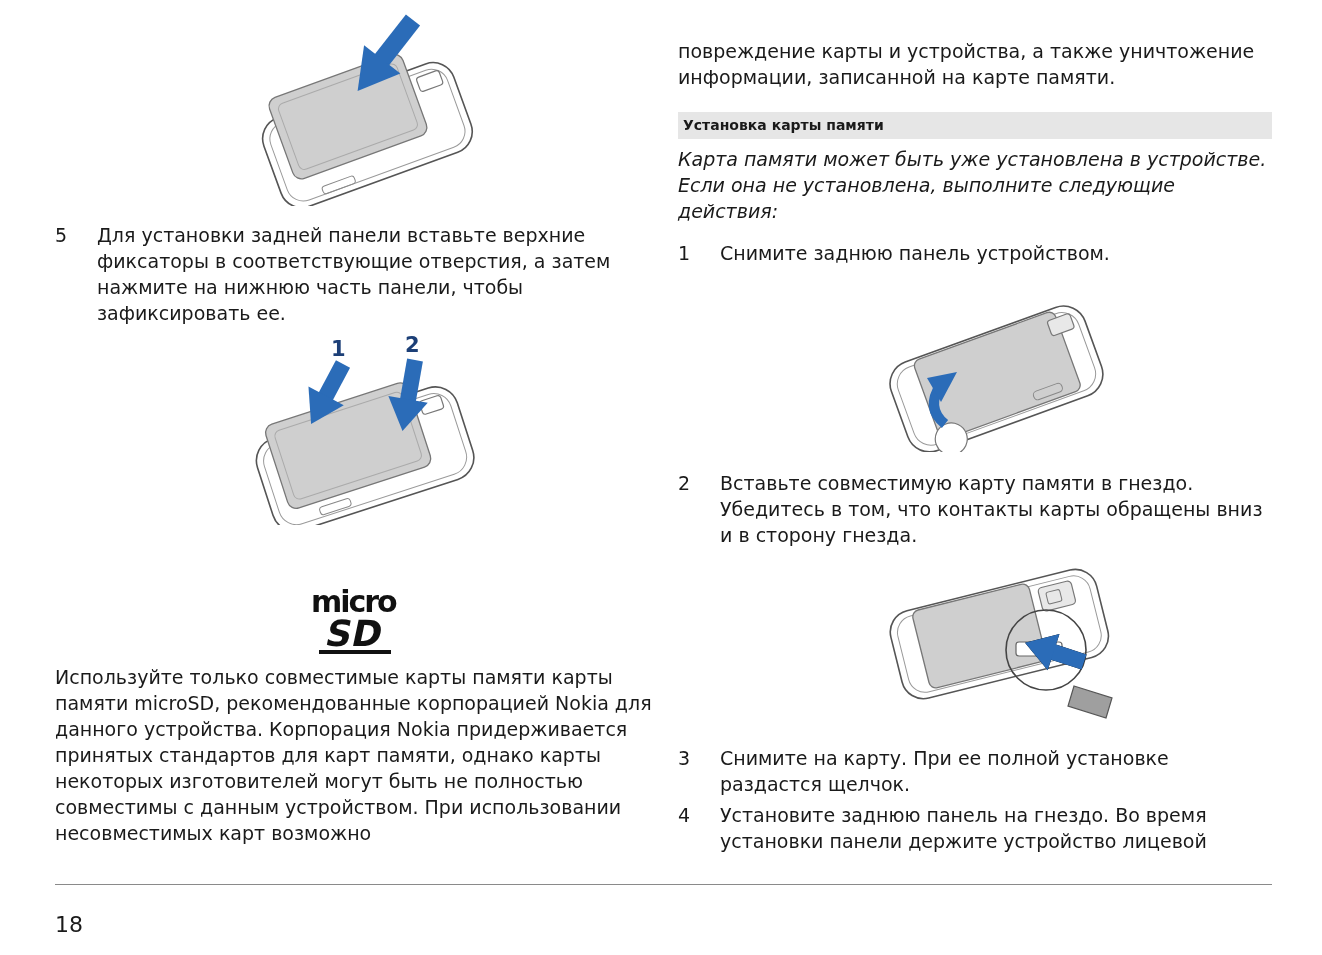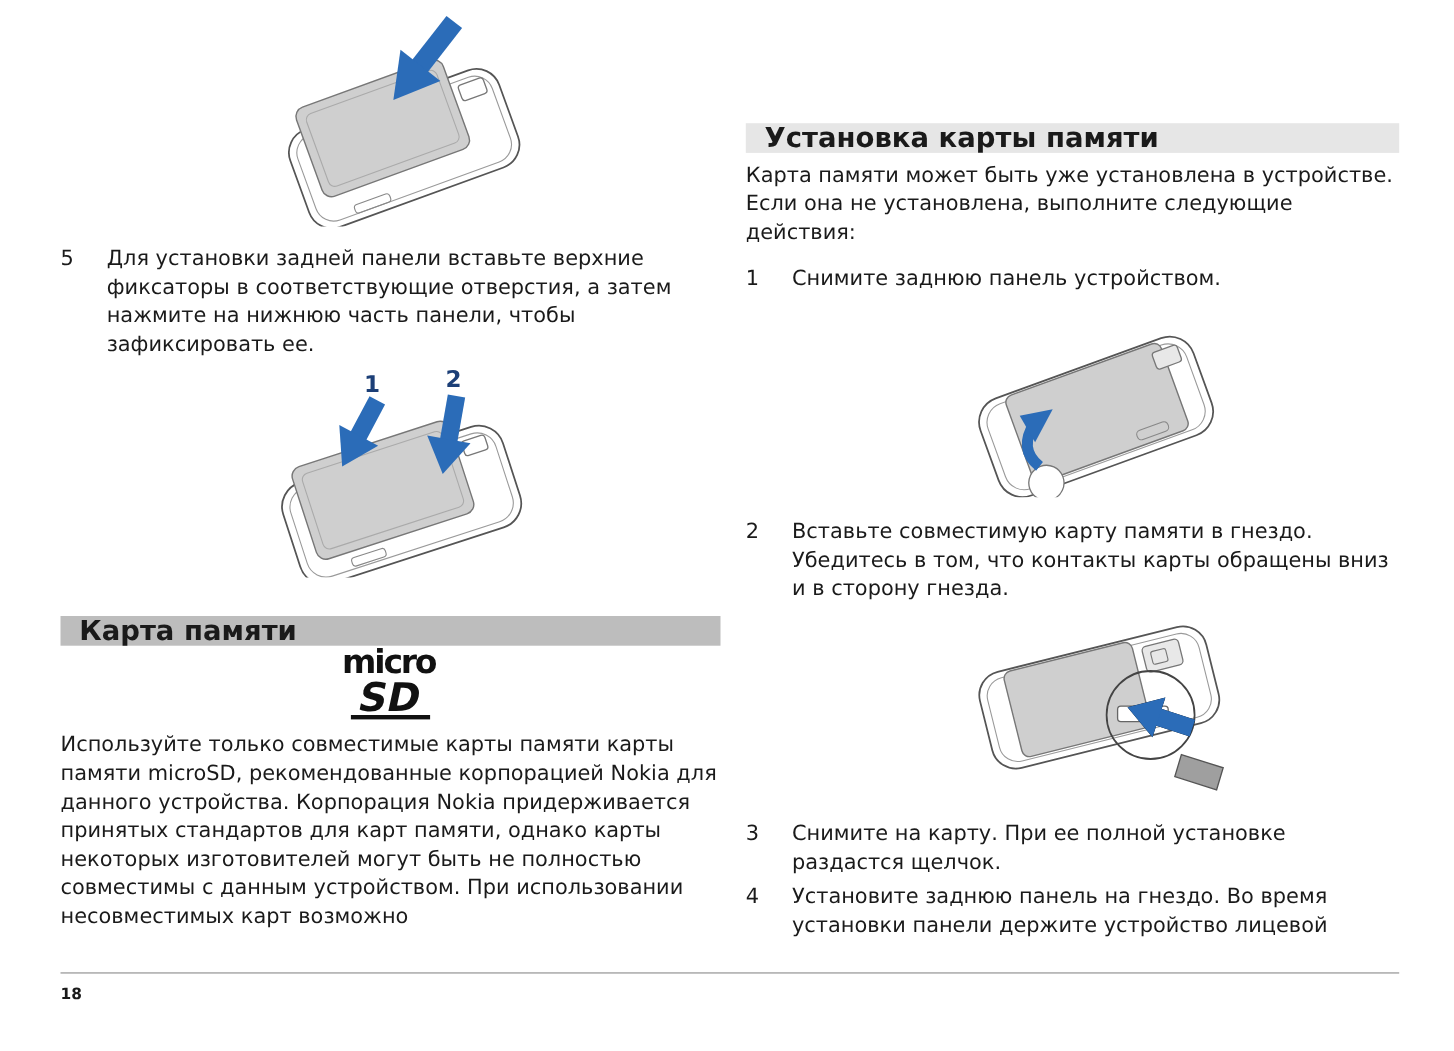--- a/index.html
+++ b/index.html
@@ -7,34 +7,34 @@
     width:1322px;height:955px;position:relative;background:#ffffff;
     font-family:"DejaVu Sans","Liberation Sans",sans-serif;
     color:#1a1a1a;overflow:hidden;
   }
   .col{position:absolute;top:0;height:955px;}
   #col-left{left:55px;width:600px;}
   #col-right{left:678px;width:594px;}
   .block{position:absolute;left:0;width:100%;}
   .para{font-size:19px;line-height:26px;}
   .sec-header{
-    font-size:25px;font-weight:bold;line-height:27px;height:27px;
-    padding-left:17px;box-sizing:border-box;
+    font-size:14px;font-weight:bold;line-height:27px;height:27px;
+    padding-left:5px;box-sizing:border-box;
   }
   .hdr-dark{background:#bdbdbd;}
   .hdr-light{background:#e6e6e6;}
   .step{display:flex;font-size:19px;line-height:26px;}
   .step .num{width:42px;flex:0 0 42px;}
   .step .txt{flex:1;}
   .fig{display:block;}
   #footer{
     position:absolute;left:55px;top:884px;width:1217px;
-    border-top:1px solid #8a8a8a;padding-top:11px;
+    border-top:1px solid #8a8a8a;padding-top:27px;
     display:flex;justify-content:space-between;
-    font-size:14px;font-weight:bold;
+    font-size:22px;font-weight:normal;
   }
   svg text{font-family:"DejaVu Sans","Liberation Sans",sans-serif;}
   .fig-label{font-size:21px;font-weight:bold;fill:#1c3f77;}
 </style>
 </head>
 <body>
 
 <div class="col" id="col-left">
 
   <div class="block" style="top:6px;">
@@ -75,41 +75,41 @@
         <rect x="-8" y="0" width="16" height="40"></rect>
         <polygon points="-20,36 20,36 0,68"></polygon>
       </g>
       <g transform="translate(172,30) rotate(10)" fill="#2b6cb8">
         <rect x="-8" y="0" width="16" height="44"></rect>
         <polygon points="-20,40 20,40 0,72"></polygon>
       </g>
     </svg>
   </div>
 
-  <div class="block sec-header hdr-dark" style="top:560px;">Карта памяти</div>
 
   <div class="block" style="top:584px;">
     <svg class="fig" width="120" height="72" viewBox="0 0 120 72" style="margin-left:242px;">
       <text x="14" y="28" font-size="30" font-weight="bold" letter-spacing="-2" fill="#111">micro</text>
       <g transform="skewX(-12)">
         <text x="40" y="62" font-size="36" font-weight="bold" fill="#111">SD</text>
       </g>
       <rect x="22" y="66" width="72" height="4" fill="#111"></rect>
     </svg>
   </div>
 
   <div class="block para" style="top:664px;">Используйте только совместимые карты памяти карты памяти microSD, рекомендованные корпорацией Nokia для данного устройства. Корпорация Nokia придерживается принятых стандартов для карт памяти, однако карты некоторых изготовителей могут быть не полностью совместимы с данным устройством. При использовании несовместимых карт возможно</div>
 </div>
 
 <div class="col" id="col-right">
 
+  <div class="block para" style="top:38px;">повреждение карты и устройства, а также уничтожение информации, записанной на карте памяти.</div>
 
   <div class="block sec-header hdr-light" style="top:112px;">Установка карты памяти</div>
 
-  <div class="block para" style="top:146px;">Карта памяти может быть уже установлена в устройстве. Если она не установлена, выполните следующие действия:</div>
+  <div class="block para" style="top:146px;font-style:italic;">Карта памяти может быть уже установлена в устройстве. Если она не установлена, выполните следующие действия:</div>
 
   <div class="block step" style="top:240px;">
     <div class="num">1</div>
     <div class="txt">Снимите заднюю панель устройством.</div>
   </div>
 
   <div class="block" style="top:272px;">
     <svg class="fig" width="245" height="180" viewBox="0 0 245 180" style="margin-left:195px;">
       <g transform="rotate(-20 122 100)">
         <rect x="18" y="60" width="206" height="94" rx="23" fill="#ffffff" stroke="#555" stroke-width="1.6"></rect>

